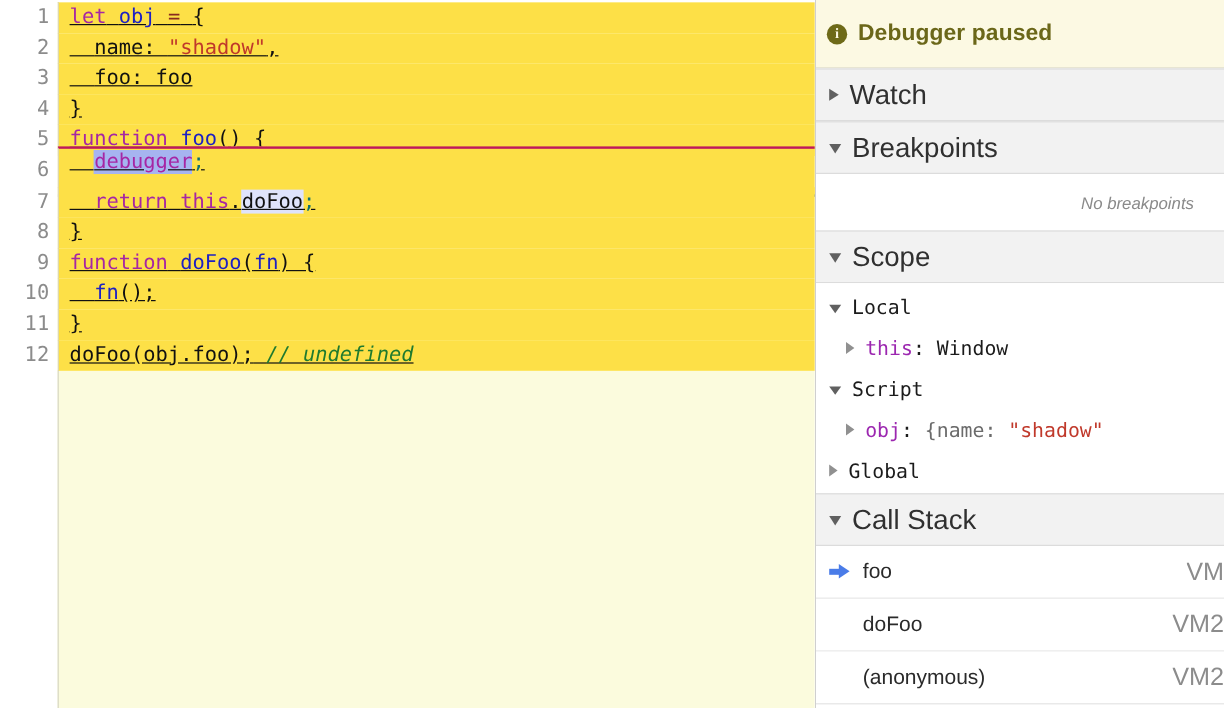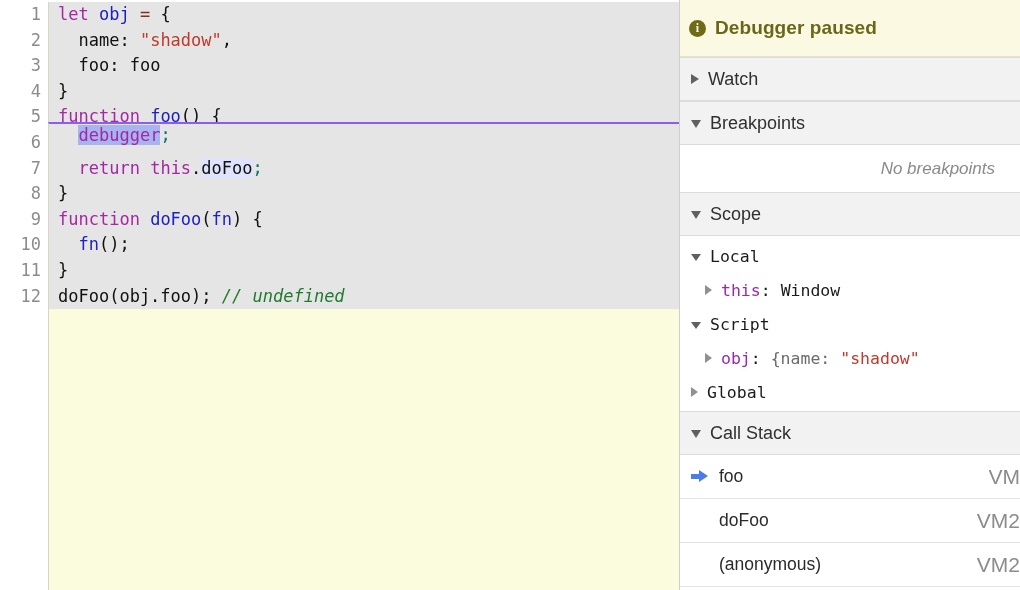--- a/index.html
+++ b/index.html
@@ -58,46 +58,47 @@
     font-family: "DejaVu Sans Mono", "Liberation Mono", monospace;
     font-size: 17px;
     height: 25.6px;
     line-height: 25.6px;
     position: relative;
     z-index: 3;
   }
 
   .code-cell {
     flex: 1 1 auto;
-    background: #e5e5e5;
+    background: #fde047;
     height: 25.6px;
     line-height: 25.6px;
     padding-left: 9px;
     box-sizing: border-box;
     border-left: 1px solid #d6d6c2;
     position: relative;
     color: #111111;
+    text-decoration: underline;
   }
 
   
   .code-fill {
     position: absolute;
     left: 48px;
     right: 0;
     top: 2px;
     bottom: 0;
     background: #fbfbdd;
     border-left: 1px solid #d6d6c2;
     box-sizing: border-box;
     z-index: 0;
   }
   .code-lines-inner { position: relative; z-index: 1; }
 
   .row-exec .code-cell {
-    border-top: 2px solid #8b5cf6;
+    border-top: 2px solid #be185d;
     border-bottom: 2px solid #3a6fd8;
     height: 42px;
     line-height: 22px;
   }
 
   
   .k   { color: #a626a4; }          
   .var { color: #1d20c4; }          
   .op  { color: #8a2b1f; }          
   .pl  { color: #111111; }          
@@ -182,35 +183,35 @@
     border-top: 5px solid transparent;
     border-bottom: 5px solid transparent;
   }
   .tri-sm-down {
     border-top: 7px solid #606060;
     border-left: 5px solid transparent;
     border-right: 5px solid transparent;
     margin-top: 2px;
   }
   .section-title {
-    font-size: 18px;
+    font-size: 23px;
     color: #303030;
   }
 
   .empty-row {
     height: 47px;
     display: flex;
     align-items: center;
     justify-content: flex-end;
     padding-right: 25px;
     box-sizing: border-box;
     background: #ffffff;
   }
   .empty-text {
-    font-size: 17px;
+    font-size: 14px;
     font-style: italic;
     color: #8a8a8a;
   }
 
   
   .scope-body {
     padding-top: 3px;
     padding-bottom: 2px;
     background: #ffffff;
     font-family: "DejaVu Sans Mono", "Liberation Mono", monospace;

